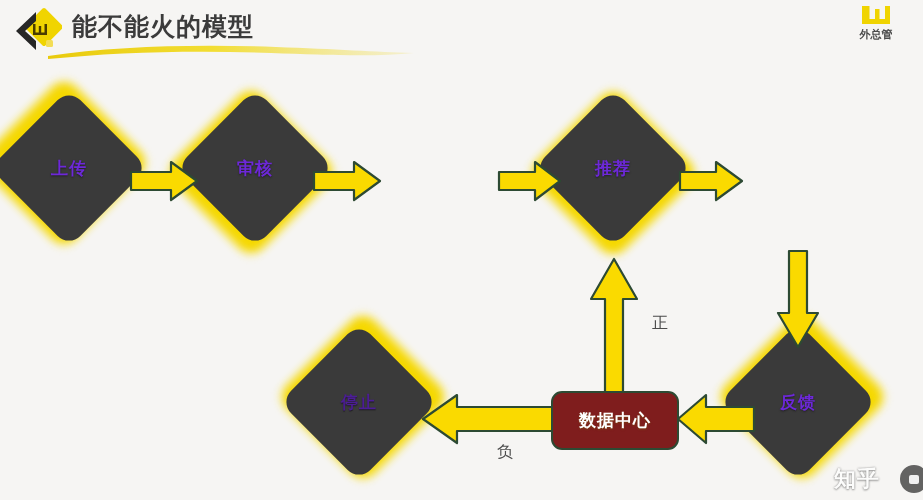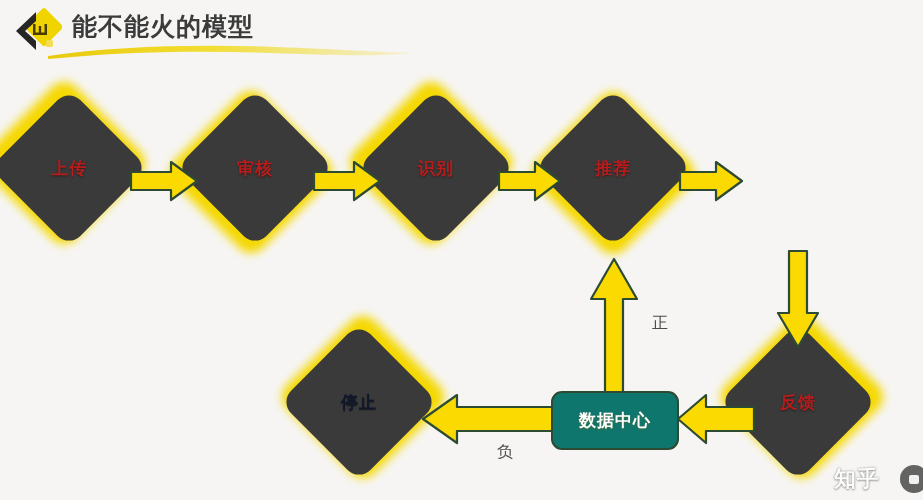--- a/index.html
+++ b/index.html
@@ -99,28 +99,28 @@
     transform: rotate(45deg);
   }
   .node .label {
     position: absolute;
     left: 0; top: 0;
     width: 124px;
     height: 124px;
     display: flex;
     align-items: center;
     justify-content: center;
-    color: #b91c1c;
+    color: #6d28d9;
     font-size: 17px;
     font-weight: bold;
     letter-spacing: 1px;
     text-shadow: 0 1px 2px rgba(0,0,0,0.45);
   }
   .node.stop .label {
-    color: #0f172a;
+    color: #4c1d95;
     text-shadow: 0 1px 1px rgba(0,0,0,0.5);
   }
 
   
   .node.glow-tl .glow { left: -5px; top: -5px; }
   .node.glow-bl .glow { left: -4px; top: 4px; }
   .node.glow-tr .glow { left: 4px; top: -5px; }
   .node.glow-b  .glow { left: 0px;  top: 5px; }
 
   
@@ -128,21 +128,21 @@
     position: absolute;
   }
 
   
   #data-center {
     position: absolute;
     left: 551px;
     top: 391px;
     width: 124px;
     height: 55px;
-    background: #0f766e;
+    background: #7f1d1d;
     border: 2px solid #2d4a33;
     border-radius: 11px;
     display: flex;
     align-items: center;
     justify-content: center;
     color: #ffffff;
     font-size: 17px;
     font-weight: bold;
     letter-spacing: 1px;
     text-shadow: 0 1px 2px rgba(120,100,0,0.5);
@@ -214,39 +214,40 @@
       <defs>
         <linearGradient id="swGrad" x1="0" y1="0" x2="1" y2="0">
           <stop offset="0%" stop-color="#e8c800" stop-opacity="0.95"></stop>
           <stop offset="45%" stop-color="#f2dc28" stop-opacity="0.95"></stop>
           <stop offset="100%" stop-color="#efe06a" stop-opacity="0.25"></stop>
         </linearGradient>
       </defs>
       <path d="M2 14 C 70 4, 150 2, 230 5 C 290 7, 330 10, 368 11 C 330 15, 280 13, 225 11 C 150 8, 70 10, 2 17 Z" fill="url(#swGrad)"></path>
     </svg>
 
+    <div id="brand-logo">
+      <svg id="brand-mark" viewBox="0 0 34 22">
+        <path d="M3 2 L3 20 L31 20 L31 2 L26 2 L26 15 L20.5 15 L20.5 5 L16 5 L16 15 L10.5 15 L10.5 2 Z" fill="#f0d400"></path>
+      </svg>
+      <div id="brand-name">外总管</div>
+    </div>
   </div>
 
   <div class="node glow-tl" style="left:7px; top:106px;">
     <div class="glow"></div>
     <div class="body"></div>
     <div class="label">上传</div>
   </div>
 
   <div class="node glow-bl" style="left:193px; top:106px;text-align:right;">
     <div class="glow"></div>
     <div class="body"></div>
     <div class="label">审核</div>
   </div>
 
-  <div class="node glow-tl" style="left:374px; top:106px;">
-    <div class="glow"></div>
-    <div class="body"></div>
-    <div class="label">识别</div>
-  </div>
 
   <div class="node glow-b" style="left:551px; top:106px;">
     <div class="glow"></div>
     <div class="body"></div>
     <div class="label">推荐</div>
   </div>
 
 
   <div class="node glow-tr" style="left:297px; top:340px;">
     <div class="glow"></div>

